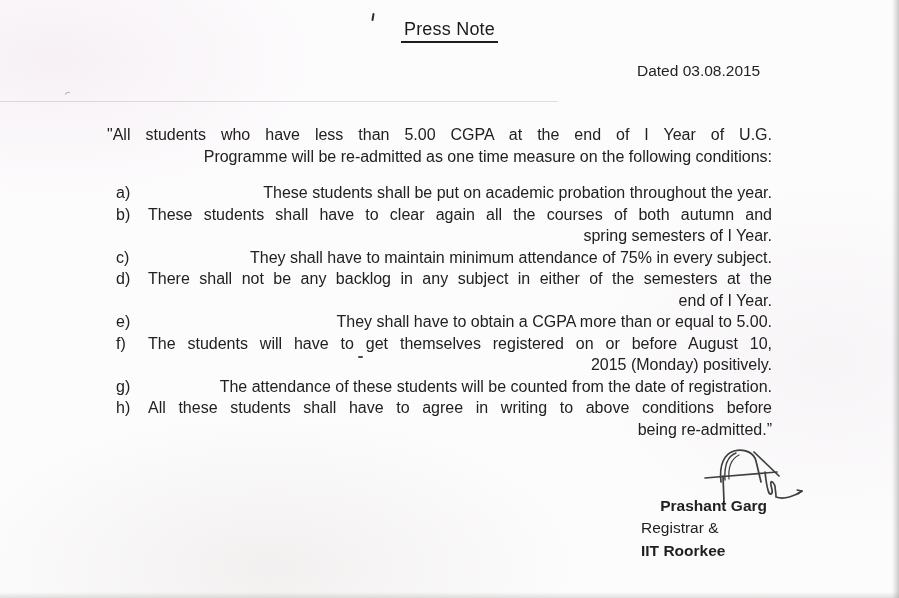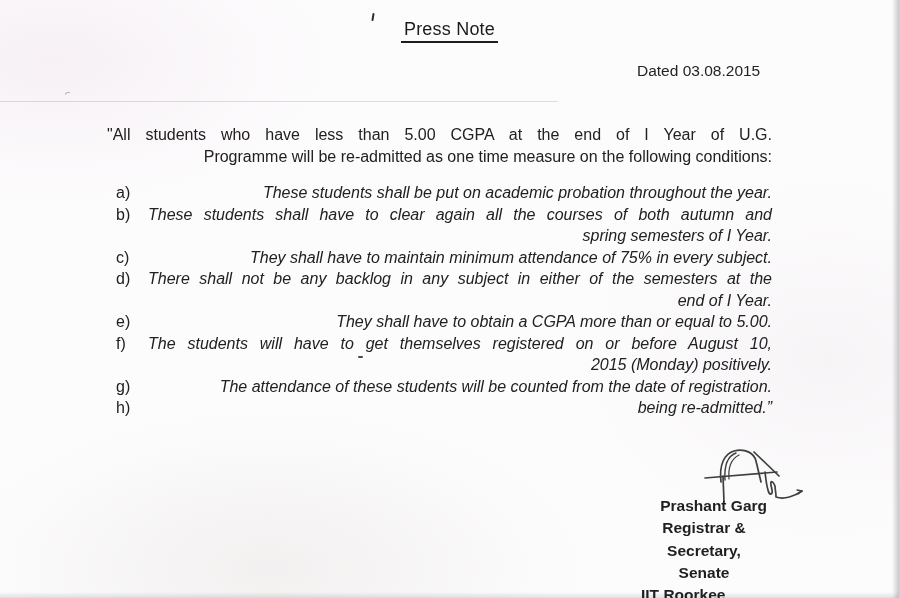--- a/index.html
+++ b/index.html
@@ -65,29 +65,29 @@
     font-size: 16px; line-height: 21.5px;
   }
   .conditions {
     position: absolute; top: 182px; left: 107px; width: 665px;
     font-size: 16px; line-height: 21.5px;
   }
   .line { display: block; text-align: right; }
   .stretch { text-align: justify; text-align-last: justify; }
   .cond-item { display: flex; }
   .cond-label { flex: 0 0 41px; box-sizing: border-box; padding-left: 9px; }
-  .cond-text { flex: 1; min-width: 0; font-style: italic; }
+  .cond-text { flex: 1; min-width: 0; }
   
   .signature-svg { position: absolute; left: 698px; top: 443px; }
   .sig-block {
     position: absolute; top: 495px; left: 641px; width: 126px;
     font-size: 15.5px; line-height: 22.3px; color: #1f1f1f;
   }
   .sig-name { text-align: right; font-weight: bold; }
-  .sig-role { text-align: center; font-weight: bold; }
+  .sig-role { text-align: left; font-weight: normal; }
   .sig-role-last { text-align: left; font-weight: bold; }
 </style>
 </head>
 <body>
 
 <div class="page">
 
   <div class="edge-right"></div>
   <div class="edge-bottom"></div>
   <div class="scan-hline"></div>
@@ -156,20 +156,21 @@
     <div class="cond-item">
       <span class="cond-label">g)</span>
       <span class="cond-text">
         <span class="line">The attendance of these students will be counted from the date of registration.</span>
       </span>
     </div>
 
     <div class="cond-item">
       <span class="cond-label">h)</span>
       <span class="cond-text">
+        <span class="line stretch">All these students shall have to agree in writing to above conditions before</span>
         <span class="line">being re-admitted.”</span>
       </span>
     </div>
 
   </div>
 
   <svg class="signature-svg" width="110" height="62" viewBox="0 0 110 62" fill="none" stroke="#3f3f3f" stroke-width="1.7" stroke-linecap="round" stroke-linejoin="round">
     <path d="M23,39 C21,22 26,11 36,8 C47,5 56,10 58,18 L63,39"></path>
     <path d="M27,37 C26,22 30,13 38,10" stroke-width="1.4"></path>
     <path d="M31,36 C30,24 33,16 41,12" stroke-width="1.2"></path>
@@ -177,17 +178,16 @@
     <path d="M56,9 L81,33"></path>
     <path d="M25,33 L26,59"></path>
     <path d="M67,29 C68,38 69,44 70,47 C71,52 75,53 74,47 L73,42 C72,37 75,38 77,43 C77,46 78,50 78,53"></path>
     <path d="M78,54 C86,57 97,53 104,48"></path>
     <path d="M104,48 L99,47 M104,48 L100,51" stroke-width="1.3"></path>
   </svg>
 
   <div class="sig-block">
     <div class="sig-name">Prashant Garg</div>
     <div class="sig-role">Registrar &amp;</div>
-    <div class="sig-role">Secretary, Senate</div>
     <div class="sig-role-last">IIT Roorkee</div>
   </div>
 
 </div>
 
 </body></html>

